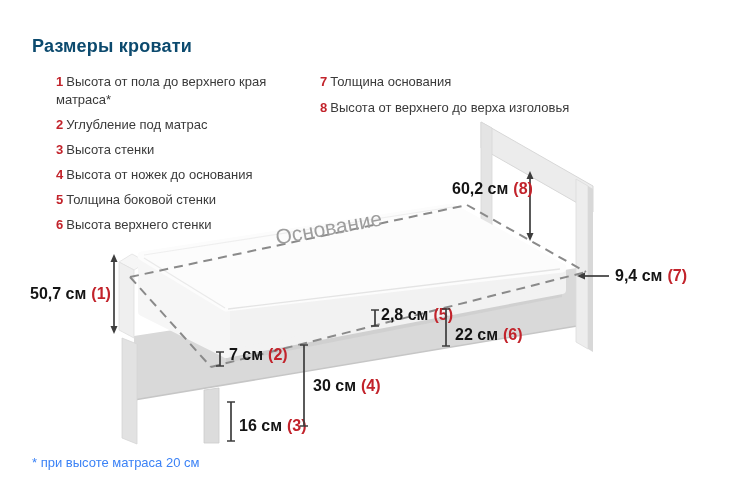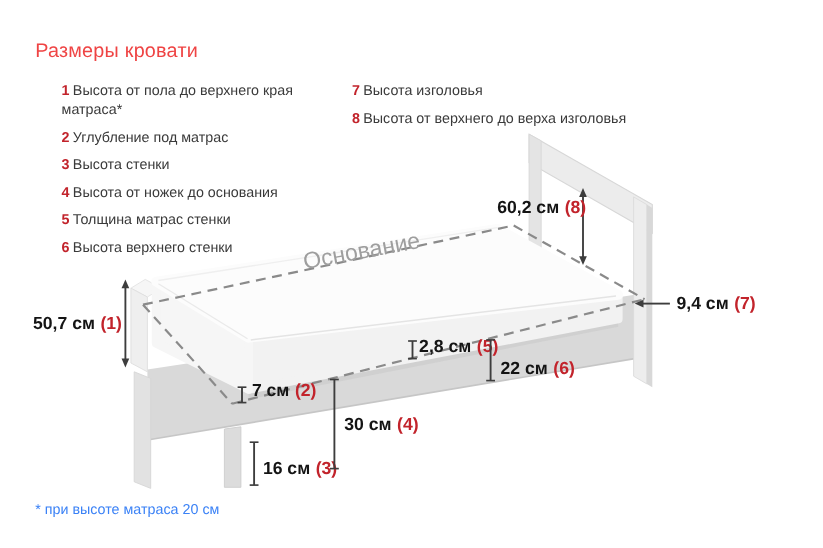--- a/index.html
+++ b/index.html
@@ -4,21 +4,21 @@
 <style>
   html,body{margin:0;padding:0;}
   body{
     width:748px;height:498px;position:relative;overflow:hidden;
     background:#ffffff;
     font-family:"Liberation Sans","DejaVu Sans",sans-serif;
     color:#3a3a3a;
   }
   .page-title{
     position:absolute;left:32px;top:36px;
-    font-size:18px;font-weight:normal;color:#ef4444;letter-spacing:.2px;
+    font-size:18px;font-weight:bold;color:#0c4a6e;letter-spacing:.2px;
   }
   .legend-col{position:absolute;top:73px;margin-left:24px;}
   .legend-col.c1{left:32px;width:232px;}
   .legend-col.c2{left:296px;}
   .legend-item{
     font-size:13px;line-height:18px;margin-bottom:7px;color:#3a3a3a;
   }
   .legend-col.c2 .legend-item{white-space:nowrap;margin-bottom:8px;}
   .legend-item .num{font-weight:bold;color:#c2232b;margin-right:3px;}
   .footnote{
@@ -40,26 +40,26 @@
 </head>
 <body>
 
 <div class="page-title">Размеры кровати</div>
 
 <div class="legend-col c1">
   <div class="legend-item"><span class="num">1</span><span>Высота от пола до верхнего края матраса*</span></div>
   <div class="legend-item"><span class="num">2</span><span>Углубление под матрас</span></div>
   <div class="legend-item"><span class="num">3</span><span>Высота стенки</span></div>
   <div class="legend-item"><span class="num">4</span><span>Высота от ножек до основания</span></div>
-  <div class="legend-item"><span class="num">5</span><span>Толщина матрас стенки</span></div>
+  <div class="legend-item"><span class="num">5</span><span>Толщина боковой стенки</span></div>
   <div class="legend-item"><span class="num">6</span><span>Высота верхнего стенки</span></div>
 </div>
 
 <div class="legend-col c2">
-  <div class="legend-item"><span class="num">7</span><span>Высота изголовья</span></div>
+  <div class="legend-item"><span class="num">7</span><span>Толщина основания</span></div>
   <div class="legend-item"><span class="num">8</span><span>Высота от верхнего до верха изголовья</span></div>
 </div>
 
 <svg class="drawing" viewBox="0 0 748 498" xmlns="http://www.w3.org/2000/svg">
 
   <polygon points="481,122 593,186 593,212 481,148" fill="#ececec" stroke="#d7d7d7" stroke-width="1"></polygon>
 
   <polygon points="481,122 492,128 492,260 481,254" fill="#e4e4e4" stroke="#d7d7d7" stroke-width="0.8"></polygon>
 
   <polygon points="134,336 577,268 577,326 134,400" fill="#d9d9d9"></polygon>

